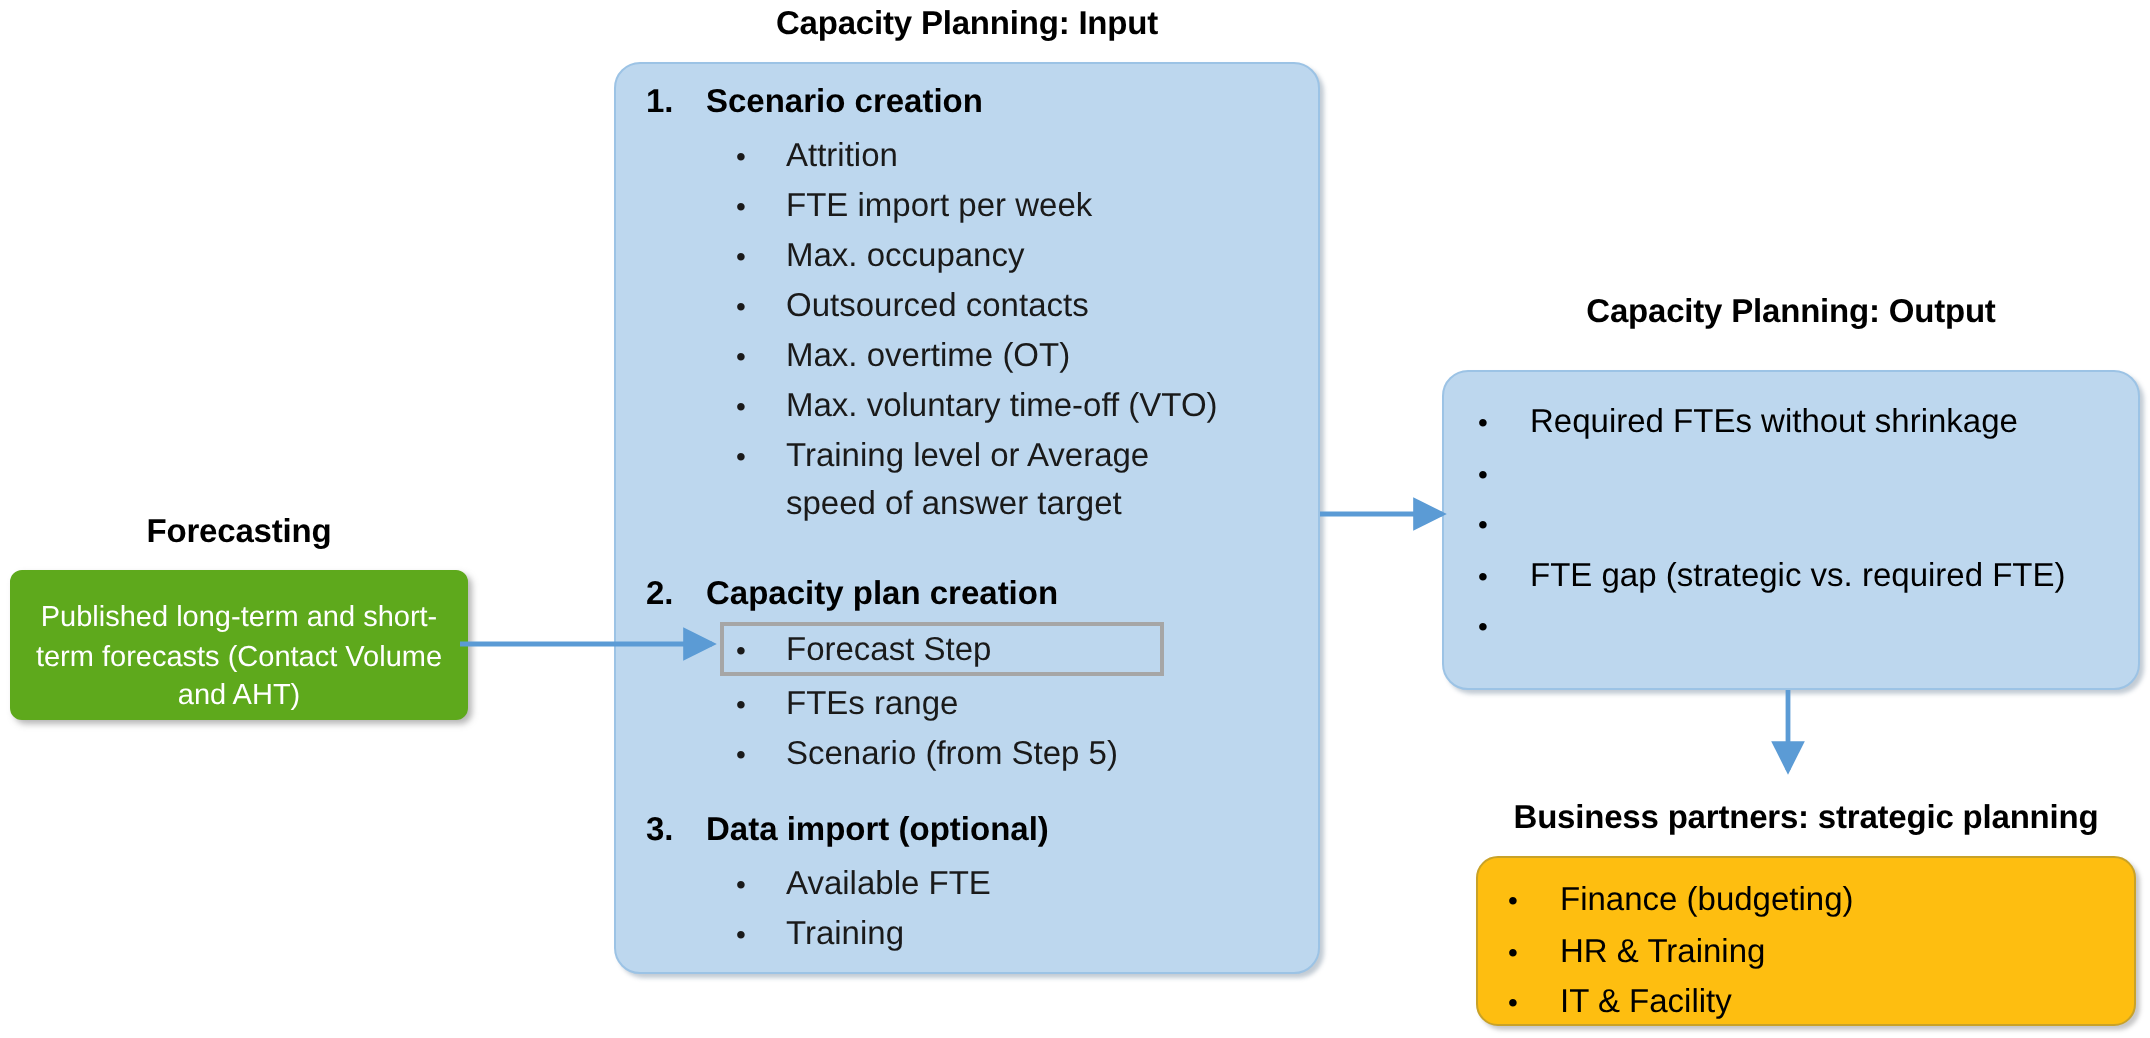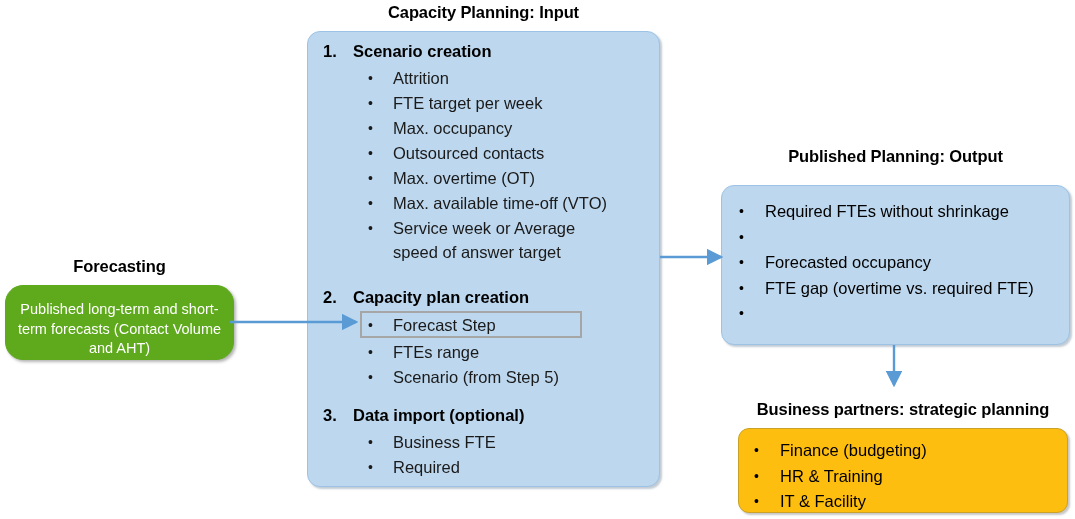--- a/index.html
+++ b/index.html
@@ -41,21 +41,21 @@
     border-radius: 13px;
   }
   .box-blue {
     background: #bdd7ee;
     border: 1px solid #9cc3e5;
     box-shadow: 2px 2px 2px rgba(120,140,160,0.45);
   }
   .box-green {
     background: #5ea91c;
     border: 1px solid #5ea91c;
-    border-radius: 18px;
+    border-radius: 6px;
     box-shadow: 2px 2px 3px rgba(110,110,110,0.5);
   }
   .box-orange {
     background: #febe10;
     border: 1px solid #c9a227;
     border-radius: 11px;
     box-shadow: 2px 2px 2px rgba(130,130,130,0.45);
   }
   .num-item {
     position: absolute;
@@ -164,41 +164,41 @@
       <span class="idx">1.</span>
       <span class="ttl">Scenario creation</span>
     </div>
 
     <div class="bullet-row" style="left:60px; top:34px;">
       <span class="bdot">•</span>
       <span class="btxt">Attrition</span>
     </div>
     <div class="bullet-row" style="left:60px; top:59px;">
       <span class="bdot">•</span>
-      <span class="btxt">FTE target per week</span>
+      <span class="btxt">FTE import per week</span>
     </div>
     <div class="bullet-row" style="left:60px; top:84px;">
       <span class="bdot">•</span>
       <span class="btxt">Max. occupancy</span>
     </div>
     <div class="bullet-row" style="left:60px; top:109px;">
       <span class="bdot">•</span>
       <span class="btxt">Outsourced contacts</span>
     </div>
     <div class="bullet-row" style="left:60px; top:134px;">
       <span class="bdot">•</span>
       <span class="btxt">Max. overtime (OT)</span>
     </div>
     <div class="bullet-row" style="left:60px; top:159px;">
       <span class="bdot">•</span>
-      <span class="btxt">Max. available time-off (VTO)</span>
+      <span class="btxt">Max. voluntary time-off (VTO)</span>
     </div>
     <div class="bullet-row wrap" style="left:60px; top:184px;">
       <span class="bdot">•</span>
-      <span class="btxt">Service week or Average speed of answer target</span>
+      <span class="btxt">Training level or Average speed of answer target</span>
     </div>
 
     <div class="num-item" style="left:15px; top:255px;">
       <span class="idx">2.</span>
       <span class="ttl">Capacity plan creation</span>
     </div>
 
     <div class="hl-box" style="left:52px; top:279px; width:222px; height:27px;"></div>
 
     <div class="bullet-row" style="left:60px; top:281px;">
@@ -214,52 +214,51 @@
       <span class="btxt">Scenario (from Step 5)</span>
     </div>
 
     <div class="num-item" style="left:15px; top:373px;">
       <span class="idx">3.</span>
       <span class="ttl">Data import (optional)</span>
     </div>
 
     <div class="bullet-row" style="left:60px; top:398px;">
       <span class="bdot">•</span>
-      <span class="btxt">Business FTE</span>
+      <span class="btxt">Available FTE</span>
     </div>
     <div class="bullet-row" style="left:60px; top:423px;">
       <span class="bdot">•</span>
-      <span class="btxt">Required</span>
+      <span class="btxt">Training</span>
     </div>
   </div>
 
   <div class="heading" style="left:5px; top:256px; width:229px;">Forecasting</div>
 
   <div class="box box-green" style="left:5px; top:285px; width:229px; height:75px;">
     <div class="green-text">Published long-term and short-term forecasts (Contact Volume and AHT)</div>
   </div>
 
-  <div class="heading" style="left:721px; top:146px; width:349px;">Published Planning: Output</div>
+  <div class="heading" style="left:721px; top:146px; width:349px;">Capacity Planning: Output</div>
 
   <div class="box box-blue" style="left:721px; top:185px; width:349px; height:160px;">
     <div class="plain-bullets" style="left:17px; top:13px; width:320px;">
       <div class="pb-row">
         <span class="bdot">•</span>
         <span class="btxt">Required FTEs without shrinkage</span>
       </div>
       <div class="pb-row">
         <span class="bdot">•</span>
       </div>
       <div class="pb-row">
         <span class="bdot">•</span>
-        <span class="btxt">Forecasted occupancy</span>
-      </div>
-      <div class="pb-row">
-        <span class="bdot">•</span>
-        <span class="btxt">FTE gap (overtime vs. required FTE)</span>
+      </div>
+      <div class="pb-row">
+        <span class="bdot">•</span>
+        <span class="btxt">FTE gap (strategic vs. required FTE)</span>
       </div>
       <div class="pb-row">
         <span class="bdot">•</span>
       </div>
     </div>
   </div>
 
   <div class="heading" style="left:738px; top:399px; width:330px;">Business partners: strategic planning</div>
 
   <div class="box box-orange" style="left:738px; top:428px; width:330px; height:85px;">

